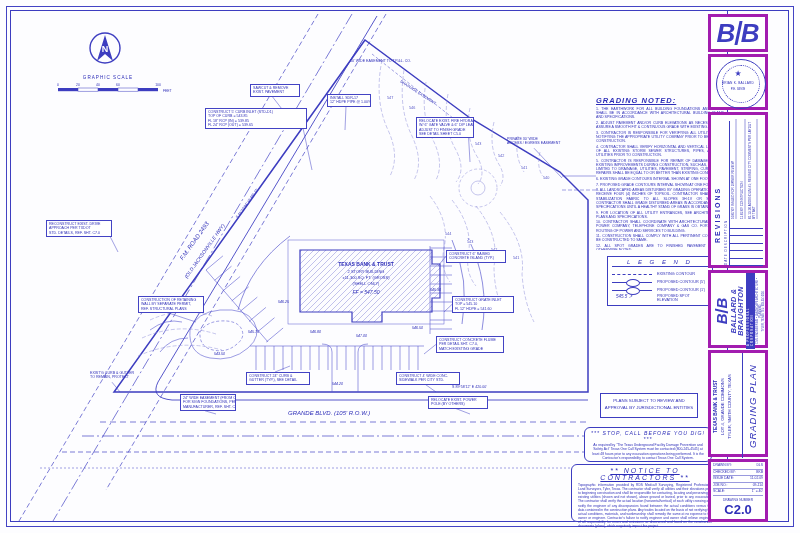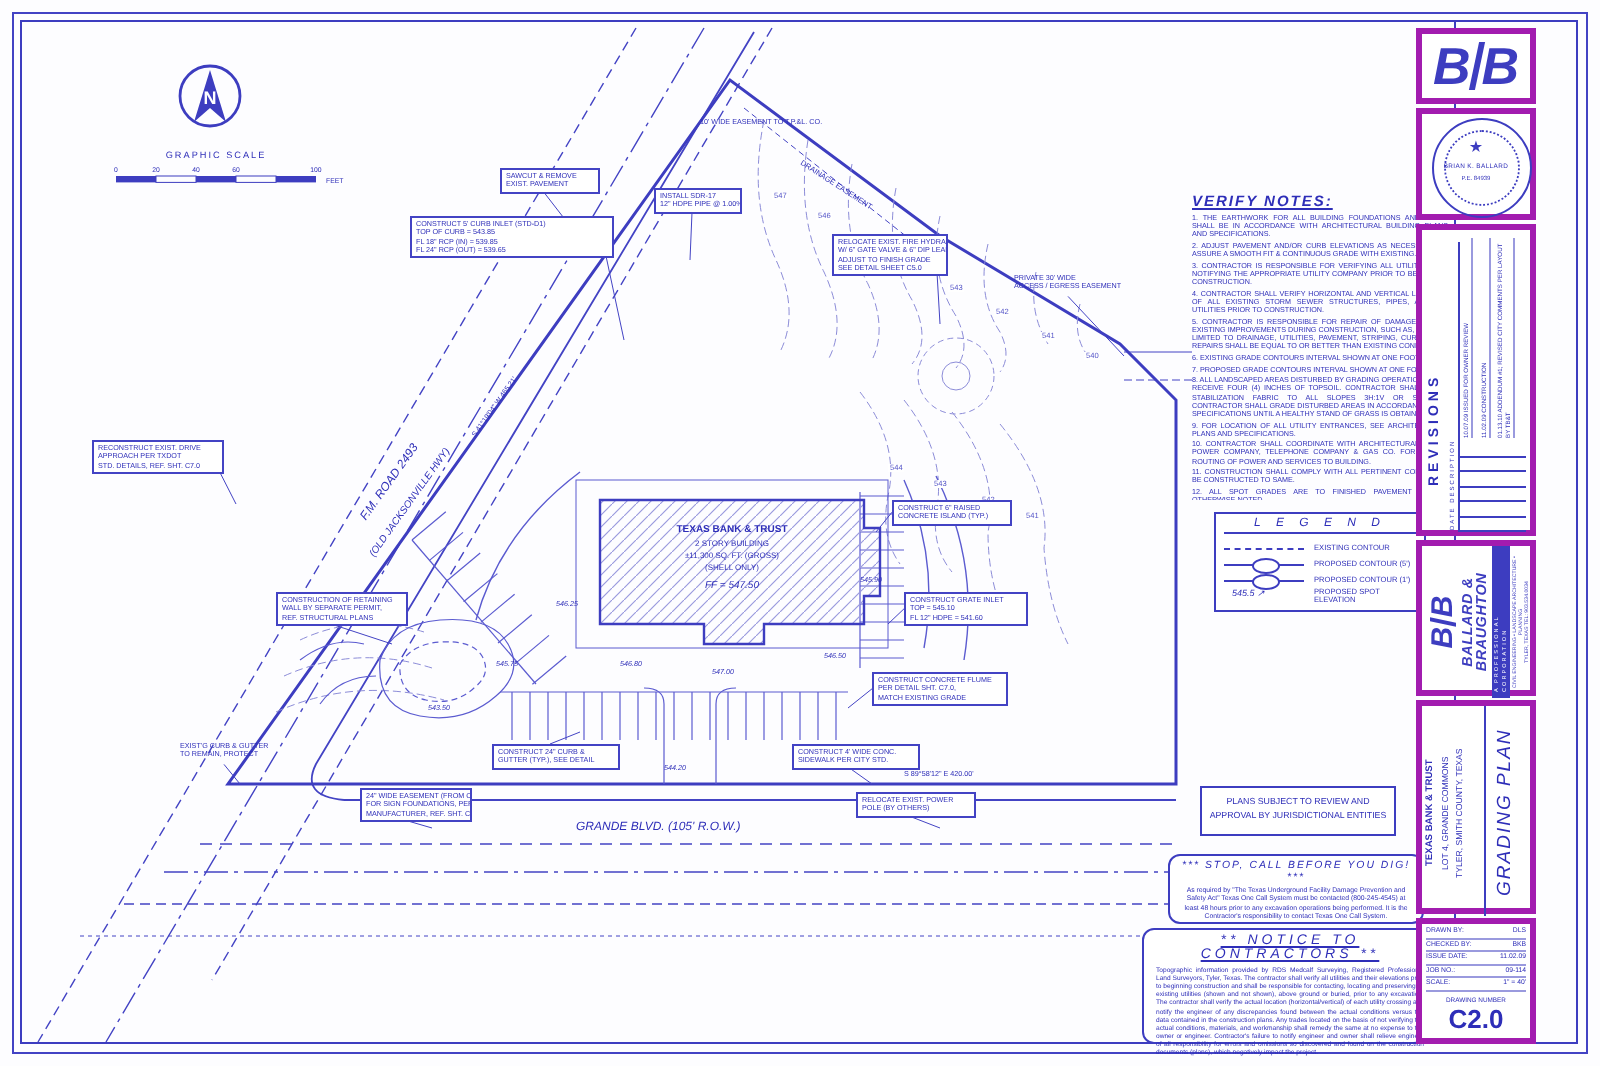--- a/index.html
+++ b/index.html
@@ -357,21 +357,21 @@
     <span class="spotlabel" style="left: 356px; top: 334px;">547.00</span>
     <span class="spotlabel" style="left: 412px; top: 326px;">546.50</span>
     <span class="spotlabel" style="left: 278px; top: 300px;">546.25</span>
     <span class="spotlabel" style="left: 248px; top: 330px;">545.75</span>
     <span class="spotlabel" style="left: 430px; top: 288px;">545.90</span>
     <span class="spotlabel" style="left: 332px; top: 382px;">544.20</span>
     <span class="spotlabel" style="left: 214px; top: 352px;">543.50</span>
   </div>
 
 <div class="abs" id="grading-notes">
-  <h3>VERIFY NOTES:</h3>
+  <h3>GRADING NOTED:</h3>
   <div id="notes-list">
       <div class="note">1.   THE EARTHWORK FOR ALL BUILDING FOUNDATIONS AND SLABS SHALL BE IN ACCORDANCE WITH ARCHITECTURAL BUILDING PLANS AND SPECIFICATIONS.</div>
       <div class="note">2.   ADJUST PAVEMENT AND/OR CURB ELEVATIONS AS NECESSARY TO ASSURE A SMOOTH FIT &amp; CONTINUOUS GRADE WITH EXISTING.</div>
       <div class="note">3.   CONTRACTOR IS RESPONSIBLE FOR VERIFYING ALL UTILITIES AND NOTIFYING THE APPROPRIATE UTILITY COMPANY PRIOR TO BEGINNING CONSTRUCTION.</div>
       <div class="note">4.   CONTRACTOR SHALL VERIFY HORIZONTAL AND VERTICAL LOCATION OF ALL EXISTING STORM SEWER STRUCTURES, PIPES, AND ALL UTILITIES PRIOR TO CONSTRUCTION.</div>
       <div class="note">5.   CONTRACTOR IS RESPONSIBLE FOR REPAIR OF DAMAGE TO ANY EXISTING IMPROVEMENTS DURING CONSTRUCTION, SUCH AS, BUT NOT LIMITED TO DRAINAGE, UTILITIES, PAVEMENT, STRIPING, CURBS, ETC. REPAIRS SHALL BE EQUAL TO OR BETTER THAN EXISTING CONDITIONS.</div>
       <div class="note">6.   EXISTING GRADE CONTOURS INTERVAL SHOWN AT ONE FOOT (1').</div>
       <div class="note">7.   PROPOSED GRADE CONTOURS INTERVAL SHOWN AT ONE FOOT (1').</div>
       <div class="note">8.   ALL LANDSCAPED AREAS DISTURBED BY GRADING OPERATION SHALL RECEIVE FOUR (4) INCHES OF TOPSOIL. CONTRACTOR SHALL APPLY STABILIZATION FABRIC TO ALL SLOPES 3H:1V OR STEEPER. CONTRACTOR SHALL GRADE DISTURBED AREAS IN ACCORDANCE WITH SPECIFICATIONS UNTIL A HEALTHY STAND OF GRASS IS OBTAINED.</div>
       <div class="note">9.   FOR LOCATION OF ALL UTILITY ENTRANCES, SEE ARCHITECTURAL PLANS AND SPECIFICATIONS.</div>

